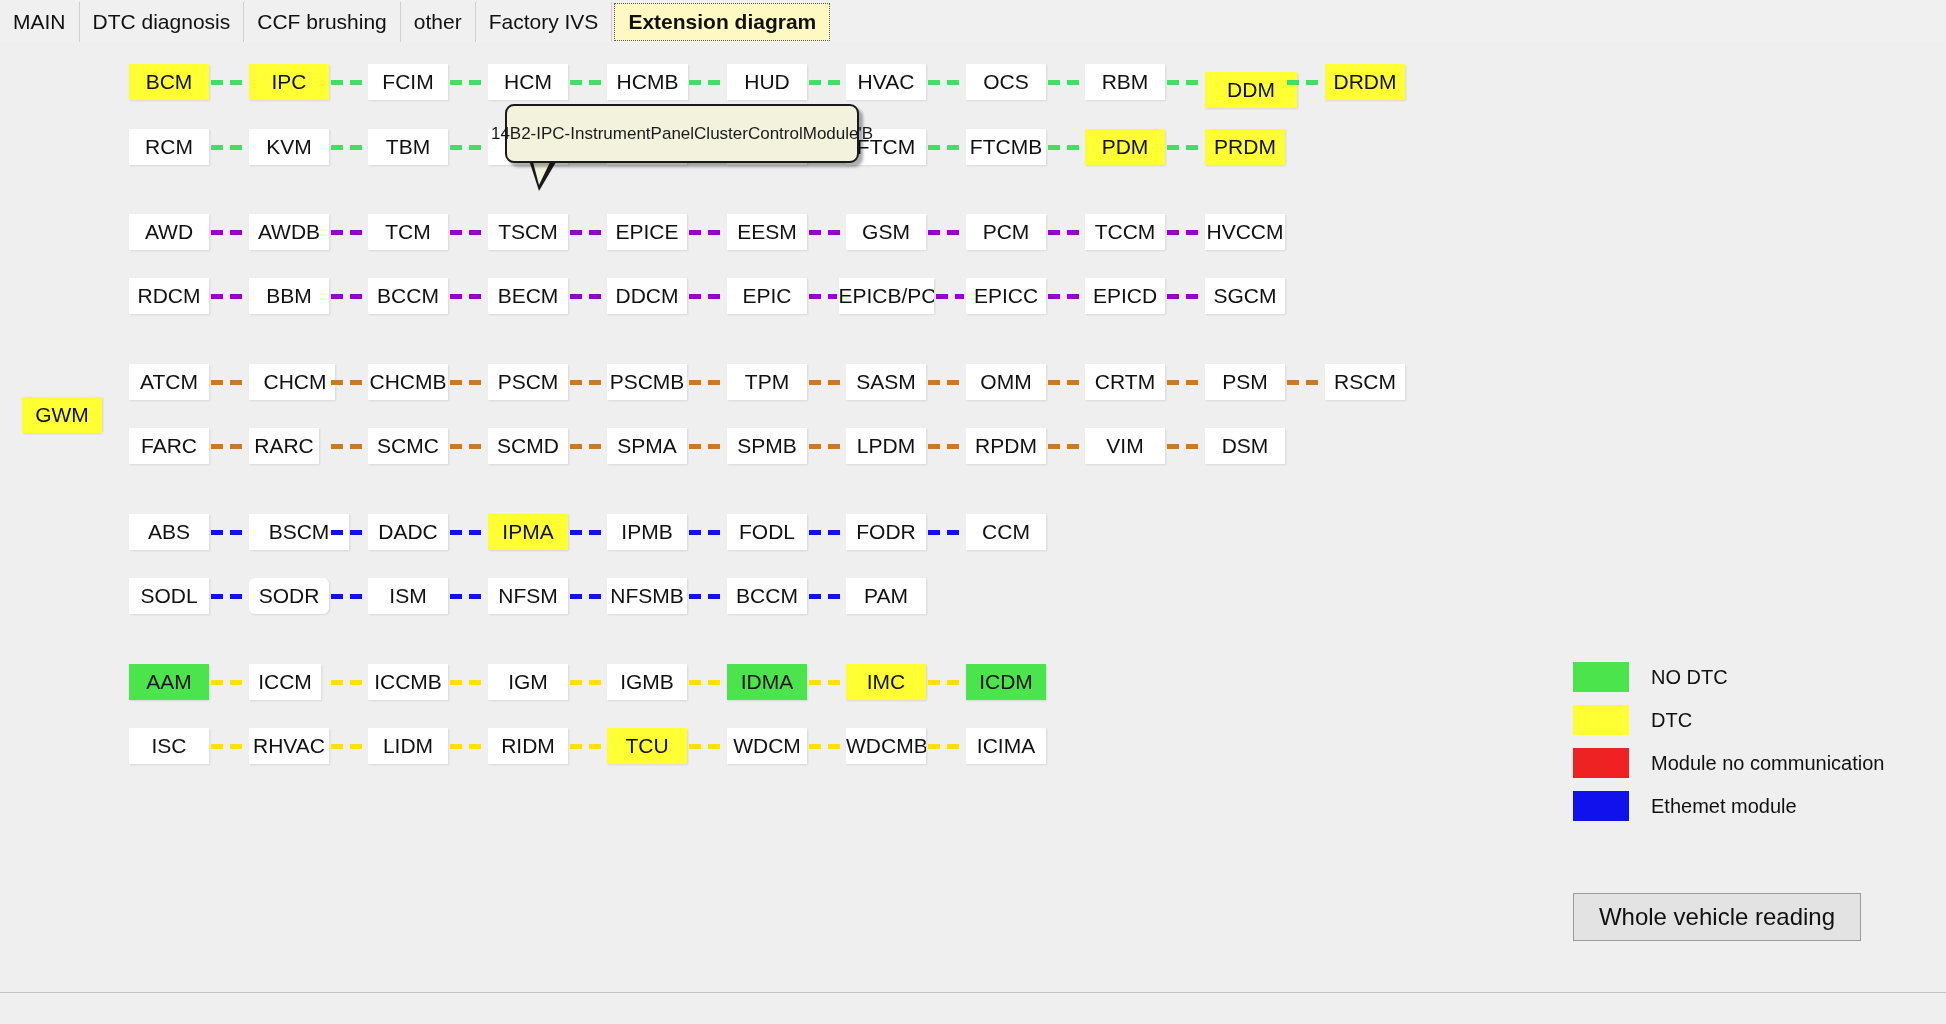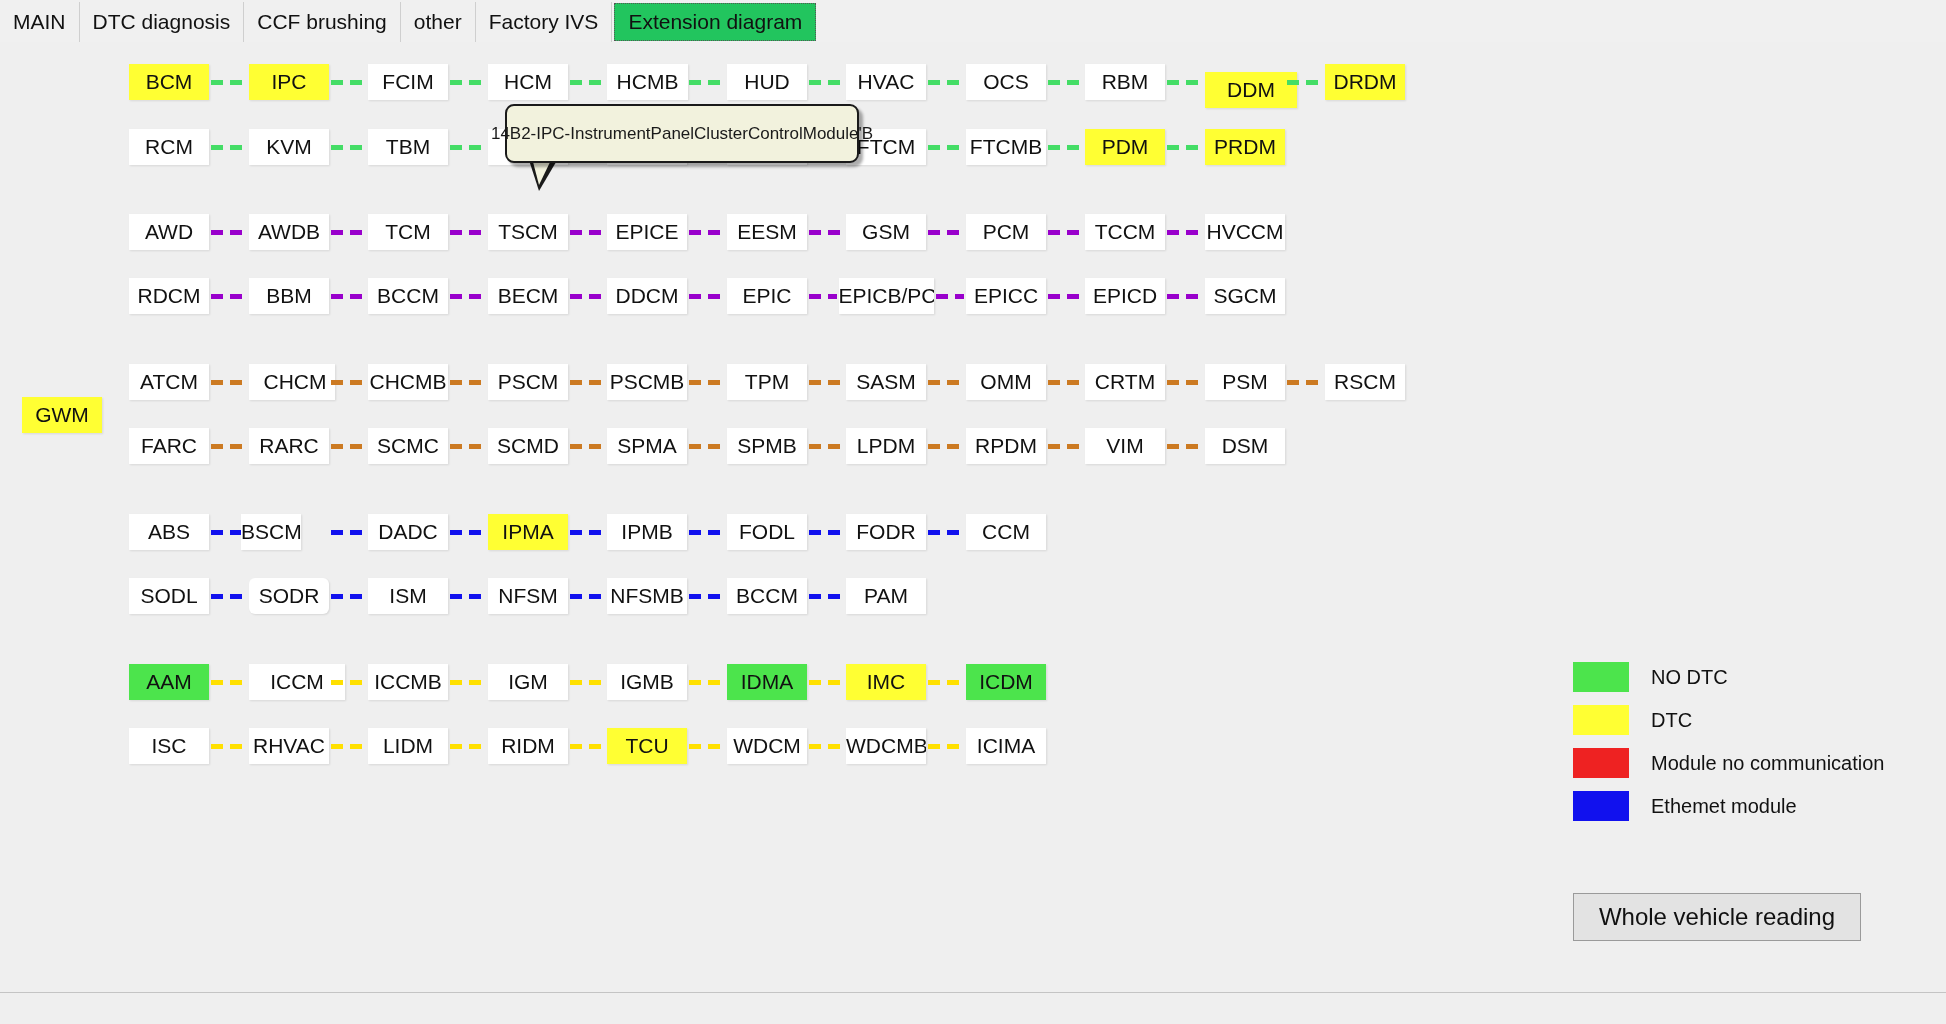--- a/index.html
+++ b/index.html
@@ -36,21 +36,22 @@
     background: #f0f0f0;
     border-right: 1px solid #cfcfcf;
     white-space: nowrap;
     cursor: default;
   }
   .tab.selected {
     border: 1px dotted #555;
     margin: 0 2px 1px 2px;
     height: 36px;
     line-height: 36px;
-    background: #22c55e;
+    background: #fef9c3;
+    font-weight: bold;
   }
 
   
   .canvas {
     position: absolute;
     left: 0; top: 42px;
     width: 1946px;
     height: 950px;
     background: #efefef;
   }
@@ -273,40 +274,40 @@
       <div class="link brown" style="left: 928px; top: 338px; width: 36px;"></div>
       <div class="mod" style="left: 966px; top: 322px; width: 80px;">OMM</div>
       <div class="link brown" style="left: 1048px; top: 338px; width: 35px;"></div>
       <div class="mod" style="left: 1085px; top: 322px; width: 80px;">CRTM</div>
       <div class="link brown" style="left: 1167px; top: 338px; width: 36px;"></div>
       <div class="mod" style="left: 1205px; top: 322px; width: 80px;">PSM</div>
       <div class="link brown" style="left: 1287px; top: 338px; width: 36px;"></div>
       <div class="mod" style="left: 1325px; top: 322px; width: 80px;">RSCM</div>
       <div class="mod" style="left: 129px; top: 386px; width: 80px;">FARC</div>
       <div class="link brown" style="left: 211px; top: 402px; width: 36px;"></div>
-      <div class="mod" style="left: 249px; top: 386px; width: 80px;">RARC</div>
+      <div class="mod" style="left: 249px; top: 386px; width: 70px;">RARC</div>
       <div class="link brown" style="left: 331px; top: 402px; width: 35px;"></div>
       <div class="mod" style="left: 368px; top: 386px; width: 80px;">SCMC</div>
       <div class="link brown" style="left: 450px; top: 402px; width: 36px;"></div>
       <div class="mod" style="left: 488px; top: 386px; width: 80px;">SCMD</div>
       <div class="link brown" style="left: 570px; top: 402px; width: 35px;"></div>
       <div class="mod" style="left: 607px; top: 386px; width: 80px;">SPMA</div>
       <div class="link brown" style="left: 689px; top: 402px; width: 36px;"></div>
       <div class="mod" style="left: 727px; top: 386px; width: 80px;">SPMB</div>
       <div class="link brown" style="left: 809px; top: 402px; width: 35px;"></div>
       <div class="mod" style="left: 846px; top: 386px; width: 80px;">LPDM</div>
       <div class="link brown" style="left: 928px; top: 402px; width: 36px;"></div>
       <div class="mod" style="left: 966px; top: 386px; width: 80px;">RPDM</div>
       <div class="link brown" style="left: 1048px; top: 402px; width: 35px;"></div>
       <div class="mod" style="left: 1085px; top: 386px; width: 80px;">VIM</div>
       <div class="link brown" style="left: 1167px; top: 402px; width: 36px;"></div>
       <div class="mod" style="left: 1205px; top: 386px; width: 80px;">DSM</div>
       <div class="mod" style="left: 129px; top: 472px; width: 80px;">ABS</div>
       <div class="link blue" style="left: 211px; top: 488px; width: 36px;"></div>
-      <div class="mod" style="left: 241px; top: 472px; width: 60px;">BSCM</div>
+      <div class="mod" style="left: 249px; top: 472px; width: 100px;">BSCM</div>
       <div class="link blue" style="left: 331px; top: 488px; width: 35px;"></div>
       <div class="mod" style="left: 368px; top: 472px; width: 80px;">DADC</div>
       <div class="link blue" style="left: 450px; top: 488px; width: 36px;"></div>
       <div class="mod dtc" style="left: 488px; top: 472px; width: 80px;">IPMA</div>
       <div class="link blue" style="left: 570px; top: 488px; width: 35px;"></div>
       <div class="mod" style="left: 607px; top: 472px; width: 80px;">IPMB</div>
       <div class="link blue" style="left: 689px; top: 488px; width: 36px;"></div>
       <div class="mod" style="left: 727px; top: 472px; width: 80px;">FODL</div>
       <div class="link blue" style="left: 809px; top: 488px; width: 35px;"></div>
       <div class="mod" style="left: 846px; top: 472px; width: 80px;">FODR</div>
@@ -320,21 +321,21 @@
       <div class="link blue" style="left: 450px; top: 552px; width: 36px;"></div>
       <div class="mod" style="left: 488px; top: 536px; width: 80px;">NFSM</div>
       <div class="link blue" style="left: 570px; top: 552px; width: 35px;"></div>
       <div class="mod" style="left: 607px; top: 536px; width: 80px;">NFSMB</div>
       <div class="link blue" style="left: 689px; top: 552px; width: 36px;"></div>
       <div class="mod" style="left: 727px; top: 536px; width: 80px;">BCCM</div>
       <div class="link blue" style="left: 809px; top: 552px; width: 35px;"></div>
       <div class="mod" style="left: 846px; top: 536px; width: 80px;">PAM</div>
       <div class="mod nodtc" style="left: 129px; top: 622px; width: 80px;">AAM</div>
       <div class="link yellow" style="left: 211px; top: 638px; width: 36px;"></div>
-      <div class="mod" style="left: 249px; top: 622px; width: 96px;">ICCM</div>
+      <div class="mod" style="left: 249px; top: 622px; width: 72px;">ICCM</div>
       <div class="link yellow" style="left: 331px; top: 638px; width: 35px;"></div>
       <div class="mod" style="left: 368px; top: 622px; width: 80px;">ICCMB</div>
       <div class="link yellow" style="left: 450px; top: 638px; width: 36px;"></div>
       <div class="mod" style="left: 488px; top: 622px; width: 80px;">IGM</div>
       <div class="link yellow" style="left: 570px; top: 638px; width: 35px;"></div>
       <div class="mod" style="left: 607px; top: 622px; width: 80px;">IGMB</div>
       <div class="link yellow" style="left: 689px; top: 638px; width: 36px;"></div>
       <div class="mod nodtc" style="left: 727px; top: 622px; width: 80px;">IDMA</div>
       <div class="link yellow" style="left: 809px; top: 638px; width: 35px;"></div>
       <div class="mod dtc" style="left: 846px; top: 622px; width: 80px;">IMC</div>

